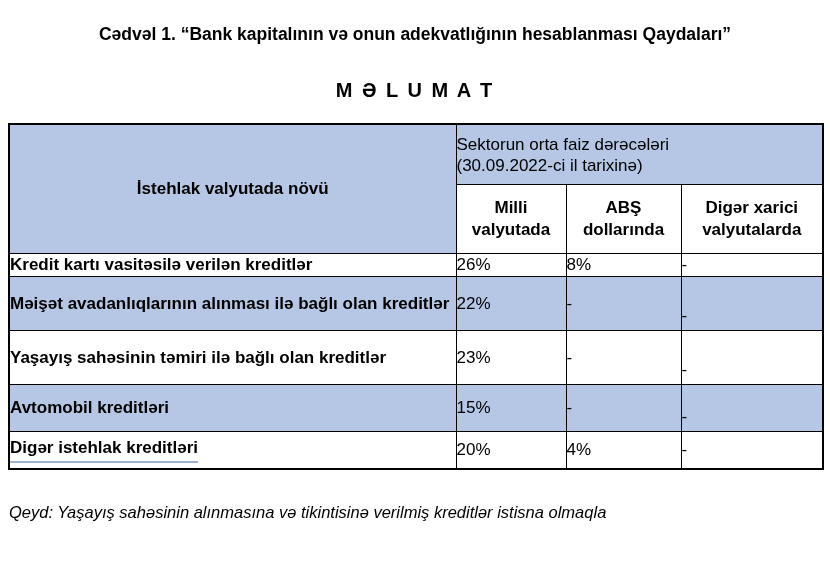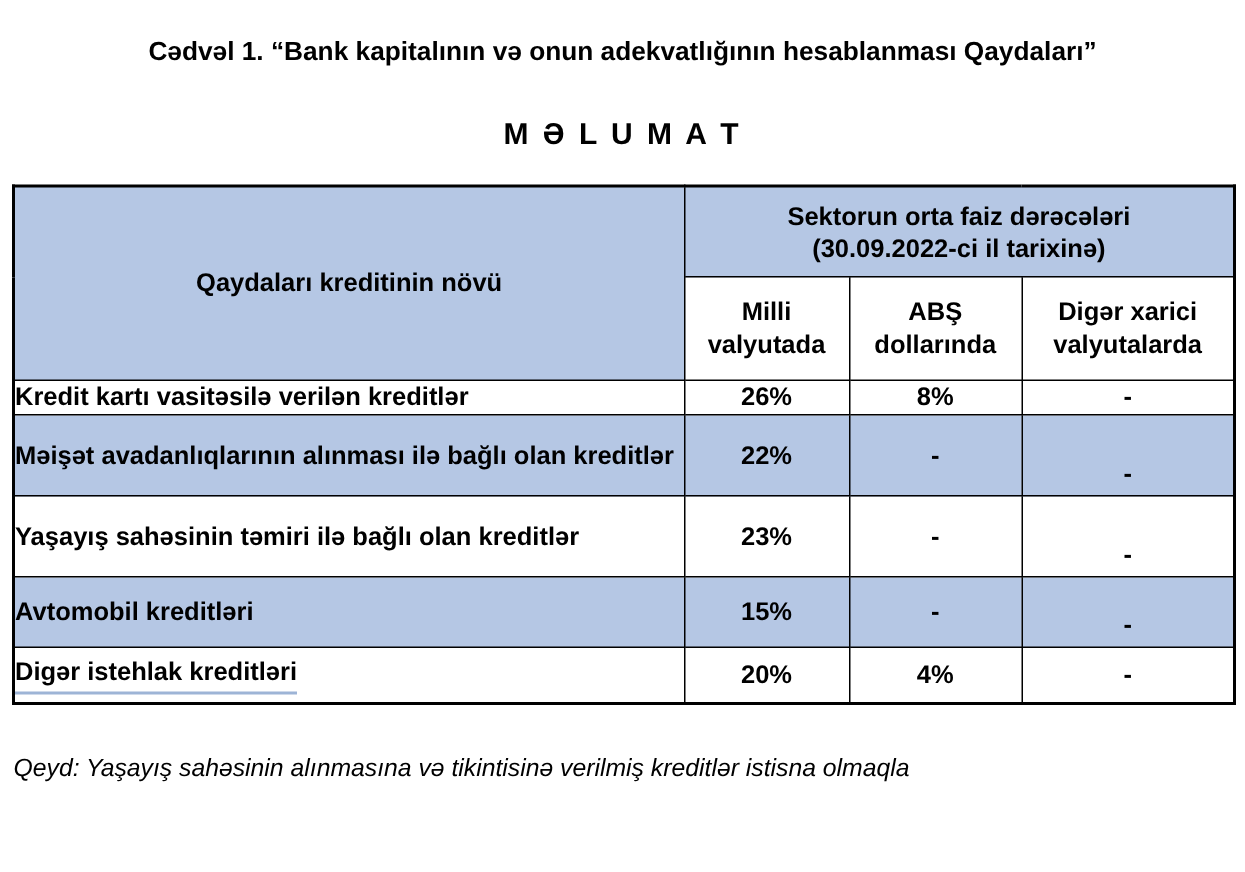--- a/index.html
+++ b/index.html
@@ -49,23 +49,23 @@
   .col-other { width: 142px; }
 
   .shaded { background: #b5c7e4; }
 
   .row-header-cell {
     text-align: center;
     vertical-align: middle;
     font-weight: bold;
   }
   .group-header-cell {
-    text-align: center;
+    text-align: left;
     vertical-align: middle;
-    font-weight: bold;
+    font-weight: normal;
     height: 59px;
     line-height: 1.25;
   }
   .sub-header-cell {
     text-align: center;
     vertical-align: middle;
     font-weight: bold;
     height: 68px;
     line-height: 1.3;
     background: #ffffff;
@@ -73,24 +73,24 @@
   }
 
   td.lbl {
     font-weight: bold;
     text-align: left;
     vertical-align: middle;
     padding: 2px 6px 2px 8px;
     line-height: 1.3;
   }
   td.num {
-    text-align: center;
+    text-align: left;
     vertical-align: middle;
     padding-right: 10px;
-    font-weight: bold;
+    font-weight: normal;
     margin-top: 20px;
   }
   td.num.bottom {
     vertical-align: bottom;
     padding-bottom: 4px;
   }
   tr.r0 { height: 22px; }
   tr.r1 { height: 54px; }
   tr.r2 { height: 54px; }
   tr.r3 { height: 47px; }
@@ -119,21 +119,21 @@
 
   <table class="rates">
     <colgroup>
       <col class="col-type">
         <col class="col-milli">
         <col class="col-usd">
         <col class="col-other">
     </colgroup>
     <tbody>
       <tr>
-        <td rowspan="2" class="shaded row-header-cell">Qaydaları kreditinin növü</td>
+        <td rowspan="2" class="shaded row-header-cell">İstehlak valyutada növü</td>
         <td colspan="3" class="shaded group-header-cell">
           <div>Sektorun orta faiz dərəcələri</div>
           <div>(30.09.2022-ci il tarixinə)</div>
         </td>
       </tr>
       <tr>
         <td class="sub-header-cell">Milli valyutada</td>
         <td class="sub-header-cell">ABŞ dollarında</td>
         <td class="sub-header-cell">Digər xarici valyutalarda</td>
       </tr>

